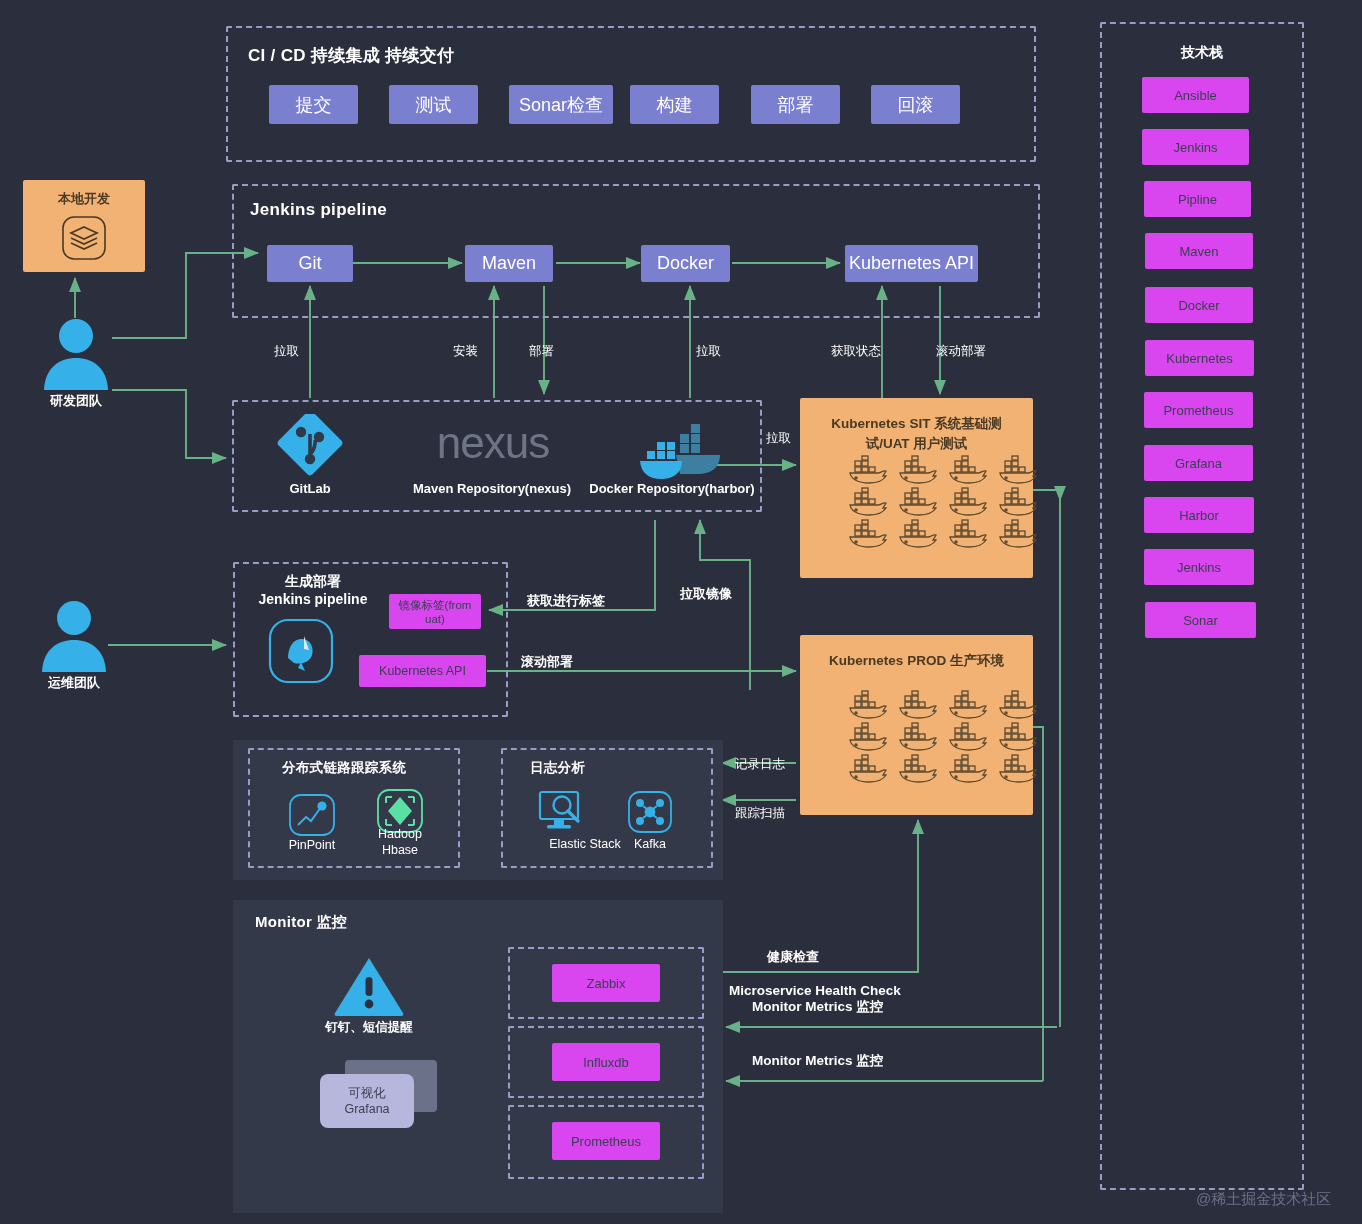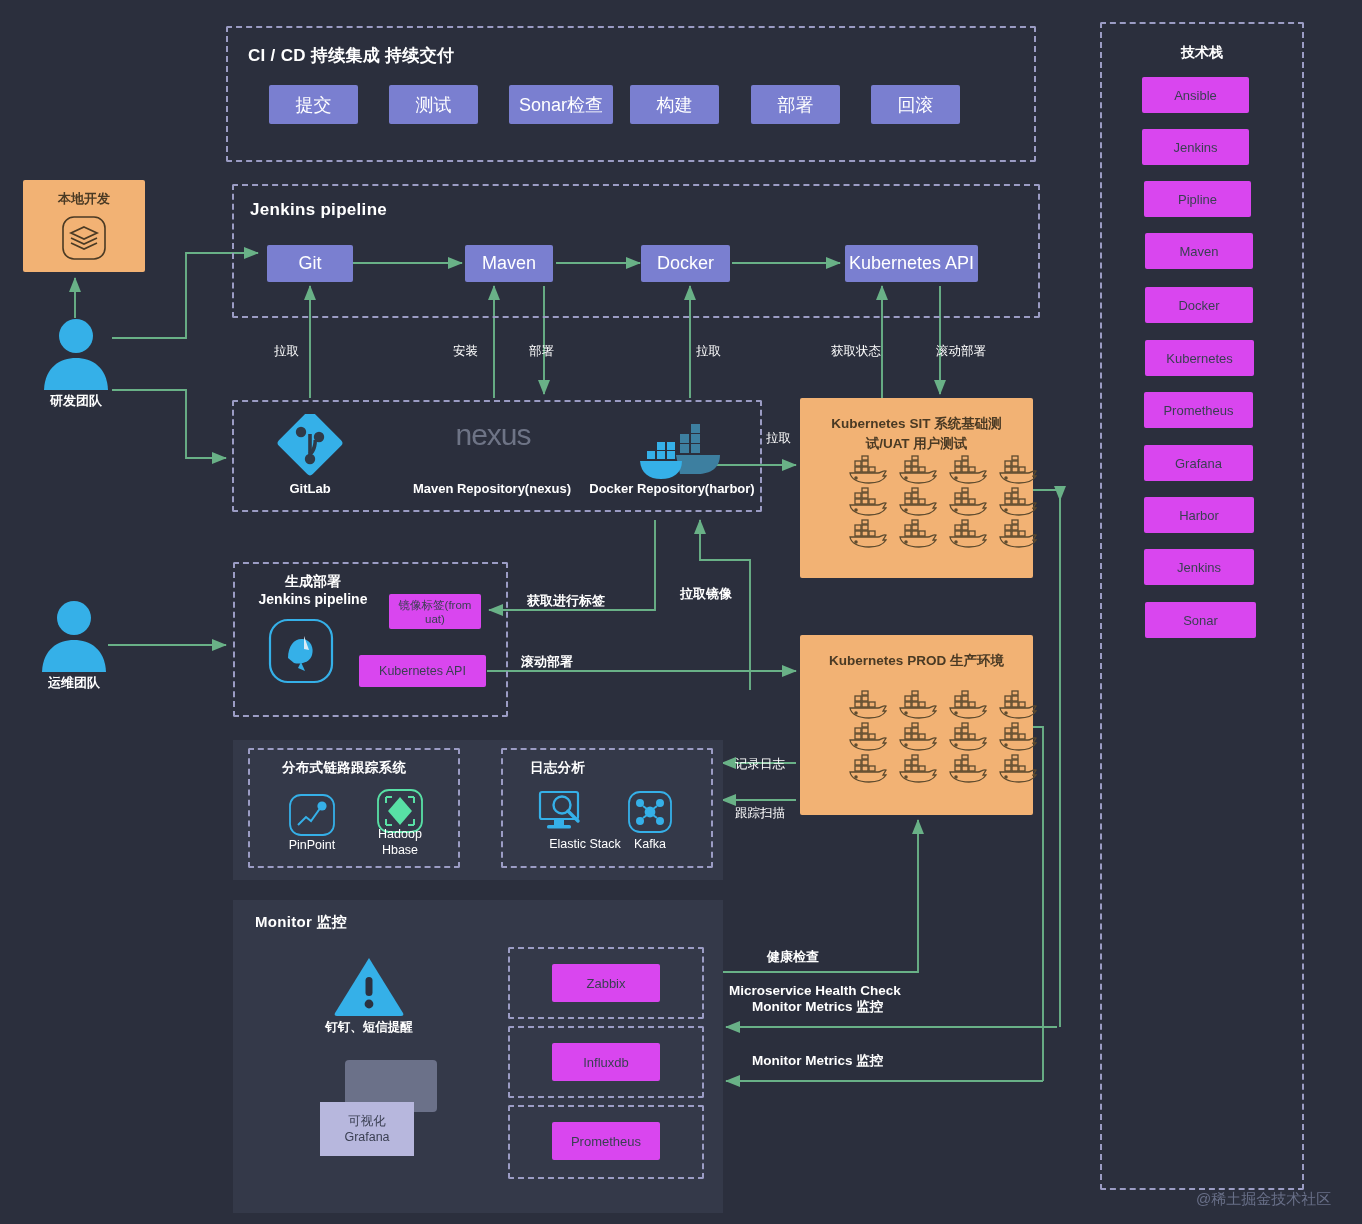--- a/index.html
+++ b/index.html
@@ -193,21 +193,21 @@
     <g fill="#2f3a48">
       <circle cx="29" cy="18" r="5.2"></circle>
       <circle cx="47" cy="23" r="5.2"></circle>
       <circle cx="38" cy="45" r="5.2"></circle>
       <rect x="36.2" y="20" width="3.6" height="24"></rect>
       <path d="M45 26 C45 36 41 40 39 42 L36.5 38.5 C39 36 41.5 33 41.5 26 z"></path>
     </g>
   </svg>
   <div class="abs cap-b" style="left:260px;top:481px;width:100px;">GitLab</div>
 
-  <div class="abs" style="left:398px;top:418px;width:190px;text-align:center;font-size:30px;color:#6e7486;letter-spacing:-1px;font-family:'Liberation Sans',sans-serif;">nexus</div>
+  <div class="abs" style="left:398px;top:418px;width:190px;text-align:center;font-size:44px;color:#6e7486;letter-spacing:-1px;font-family:'Liberation Sans',sans-serif;">nexus</div>
   <div class="abs cap-b" style="left:390px;top:481px;width:204px;">Maven Repository(nexus)</div>
 
   <svg class="abs" style="left:636px;top:424px;width:92px;height:56px;" viewBox="0 0 92 56">
     <g fill="#3d7fa0">
       <rect x="44" y="20" width="9" height="9"></rect>
         <rect x="55" y="20" width="9" height="9"></rect>
       <rect x="44" y="10" width="9" height="9"></rect>
         <rect x="55" y="10" width="9" height="9"></rect>
       <rect x="55" y="0" width="9" height="9"></rect>
       <path d="M40 31 L84 31 C84 44 74 50 62 50 L44 50 z"></path>
@@ -597,21 +597,21 @@
   <div class="abs sec-title" style="left:255px;top:913px;font-size:15px;">Monitor 监控</div>
 
   <svg class="abs" style="left:333px;top:955px;width:72px;height:62px;" viewBox="0 0 72 62">
     <path d="M36 3 L70 58 C71 60 70 61 68 61 L4 61 C2 61 1 60 2 58 z" fill="#35b0e8"></path>
     <rect x="32.5" y="22" width="7" height="19" rx="3.5" fill="#2b3140"></rect>
     <circle cx="36" cy="49" r="4.4" fill="#2b3140"></circle>
   </svg>
   <div class="abs cap-b" style="left:305px;top:1019px;width:128px;font-size:12.5px;">钉钉、短信提醒</div>
 
   <div class="abs" style="left:345px;top:1060px;width:92px;height:52px;background:#6b7189;border-radius:4px;"></div>
-  <div class="abs" style="left:320px;top:1074px;width:94px;height:54px;background:#b7b7dd;border-radius:0;display:flex;flex-direction:column;align-items:center;justify-content:center;color:#3a3f52;font-size:12.5px;line-height:16px;margin-top:28px;">
+  <div class="abs" style="left:320px;top:1074px;width:94px;height:54px;background:#b7b7dd;border-radius:8px;display:flex;flex-direction:column;align-items:center;justify-content:center;color:#3a3f52;font-size:12.5px;line-height:16px;">
     <span>可视化</span>
     <span>Grafana</span>
   </div>
 
   <div class="abs dashed" style="left:508px;top:947px;width:196px;height:72px;"></div>
   <div class="abs lav-btn" style="left:552px;top:964px;width:108px;height:38px;">Zabbix</div>
 
   <div class="abs dashed" style="left:508px;top:1026px;width:196px;height:72px;"></div>
   <div class="abs lav-btn" style="left:552px;top:1043px;width:108px;height:38px;">Influxdb</div>
 

